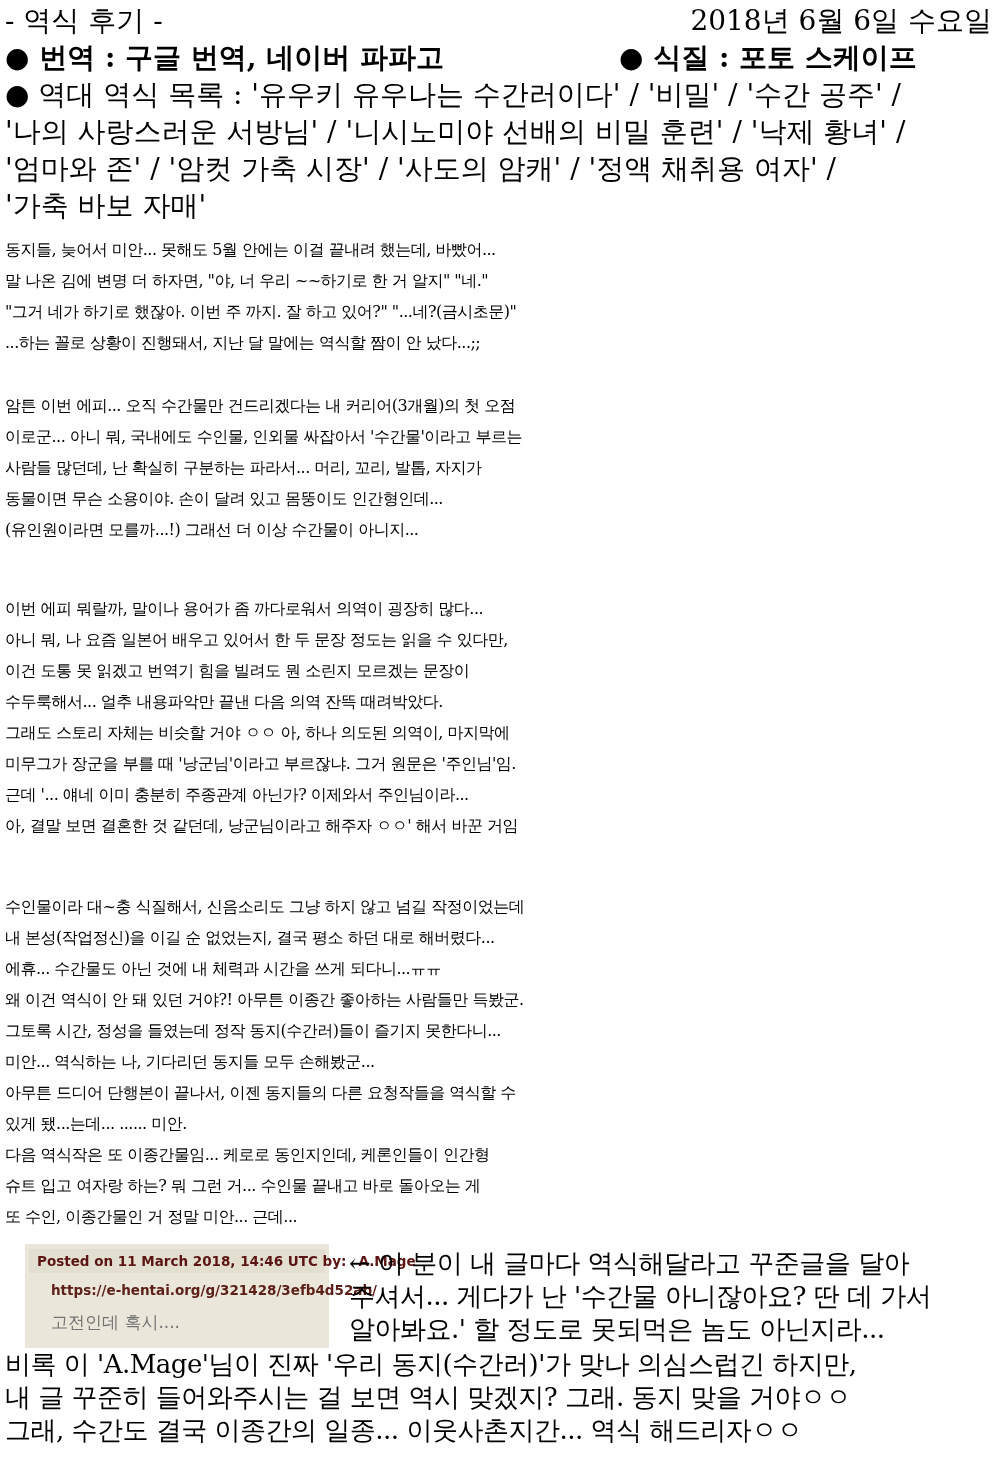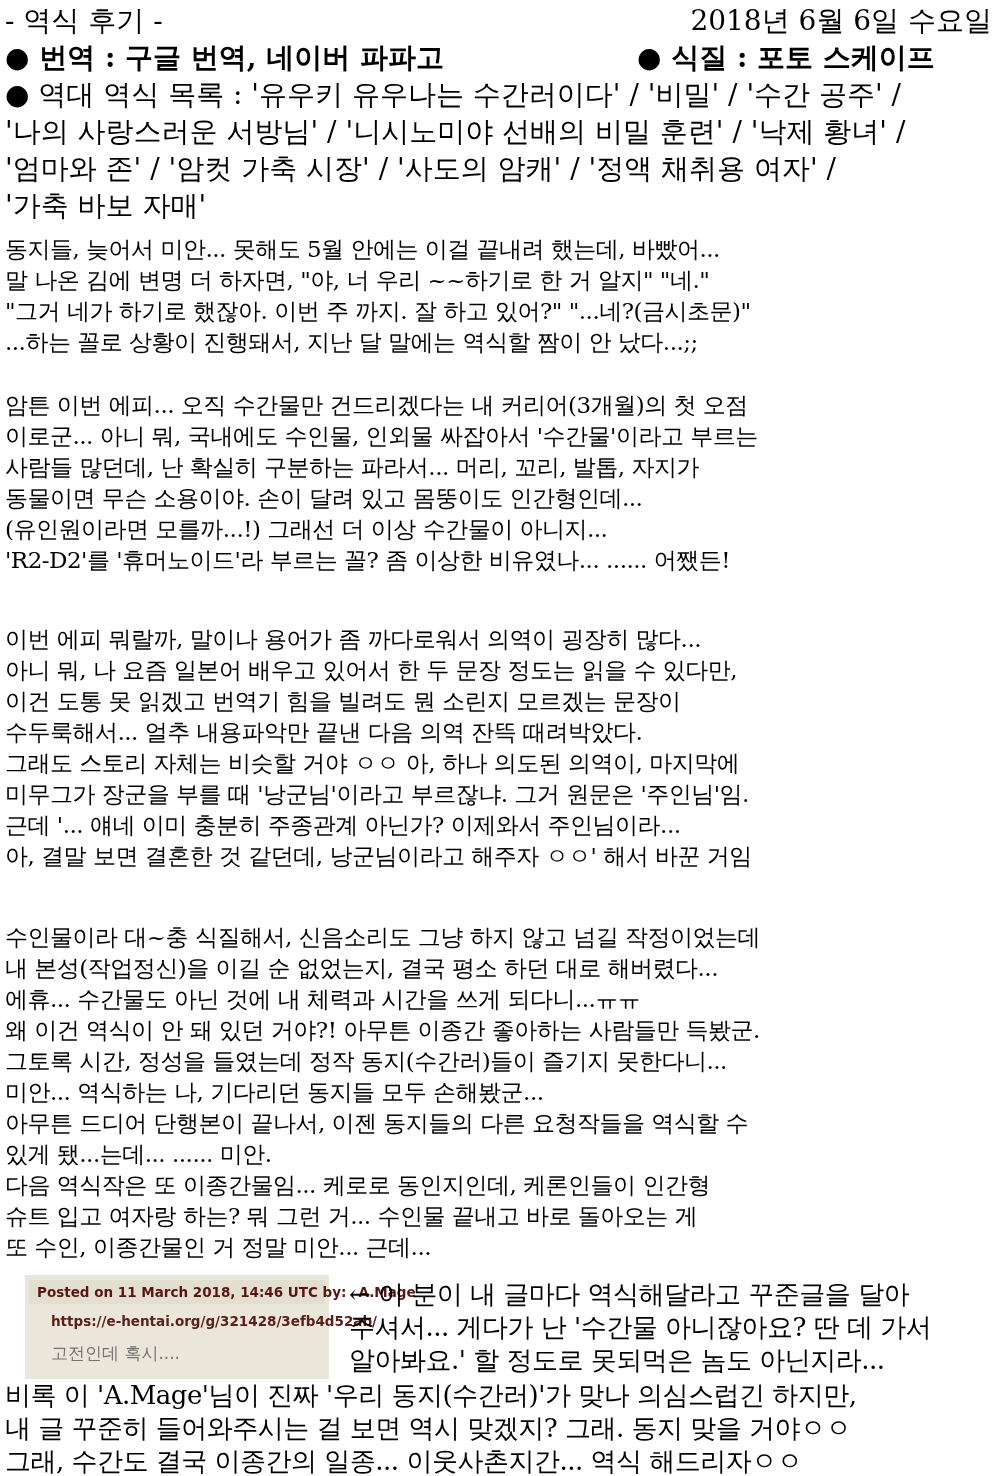--- a/index.html
+++ b/index.html
@@ -13,24 +13,24 @@
     color: #000000;
   }
   .page { padding: 2px 4px 0 5px; position: relative; }
 
   
   .hline { font-size: 28px; line-height: 37px; white-space: nowrap; }
   .hline .tline { white-space: nowrap; line-height: 37px; }
   .row1 { position: relative; }
   .row1 .date { position: absolute; right: 4px; top: 0; }
   .row2 { position: relative; font-weight: bold; }
-  .row2 .right { position: absolute; left: 632px; top: 0; }
+  .row2 .right { position: absolute; left: 614px; top: 0; }
 
   
-  .para { font-size: 23px; line-height: 31px; letter-spacing: -0.5px; }
+  .para { font-size: 16px; line-height: 31px; letter-spacing: -0.5px; }
   .para .tline { white-space: nowrap; }
   .p-a { margin-top: 10px; }
   .p-b { margin-top: 32px; }
   .p-c { margin-top: 48px; }
   .p-d { margin-top: 50px; }
 
   
   .bottom-row { margin-top: 12px; display: flex; align-items: center; padding-left: 20px; }
   .quote-box {
     flex: 0 0 auto;
@@ -101,21 +101,20 @@
       <div class="tline">"그거 네가 하기로 했잖아. 이번 주 까지. 잘 하고 있어?" "...네?(금시초문)"</div>
       <div class="tline">...하는 꼴로 상황이 진행돼서, 지난 달 말에는 역식할 짬이 안 났다...;;</div>
     </div>
 
   <div class="para p-b">
       <div class="tline">암튼 이번 에피... 오직 수간물만 건드리겠다는 내 커리어(3개월)의 첫 오점</div>
       <div class="tline">이로군... 아니 뭐, 국내에도 수인물, 인외물 싸잡아서 '수간물'이라고 부르는</div>
       <div class="tline">사람들 많던데, 난 확실히 구분하는 파라서... 머리, 꼬리, 발톱, 자지가</div>
       <div class="tline">동물이면 무슨 소용이야. 손이 달려 있고 몸뚱이도 인간형인데...</div>
       <div class="tline">(유인원이라면 모를까...!) 그래선 더 이상 수간물이 아니지...</div>
-      <div class="tline">'R2-D2'를 '휴머노이드'라 부르는 꼴? 좀 이상한 비유였나... ...... 어쨌든!</div>
     </div>
 
   <div class="para p-c">
       <div class="tline">이번 에피 뭐랄까, 말이나 용어가 좀 까다로워서 의역이 굉장히 많다...</div>
       <div class="tline">아니 뭐, 나 요즘 일본어 배우고 있어서 한 두 문장 정도는 읽을 수 있다만,</div>
       <div class="tline">이건 도통 못 읽겠고 번역기 힘을 빌려도 뭔 소린지 모르겠는 문장이</div>
       <div class="tline">수두룩해서... 얼추 내용파악만 끝낸 다음 의역 잔뜩 때려박았다.</div>
       <div class="tline">그래도 스토리 자체는 비슷할 거야 ㅇㅇ 아, 하나 의도된 의역이, 마지막에</div>
       <div class="tline">미무그가 장군을 부를 때 '낭군님'이라고 부르잖냐. 그거 원문은 '주인님'임.</div>
       <div class="tline">근데 '... 얘네 이미 충분히 주종관계 아닌가? 이제와서 주인님이라...</div>

